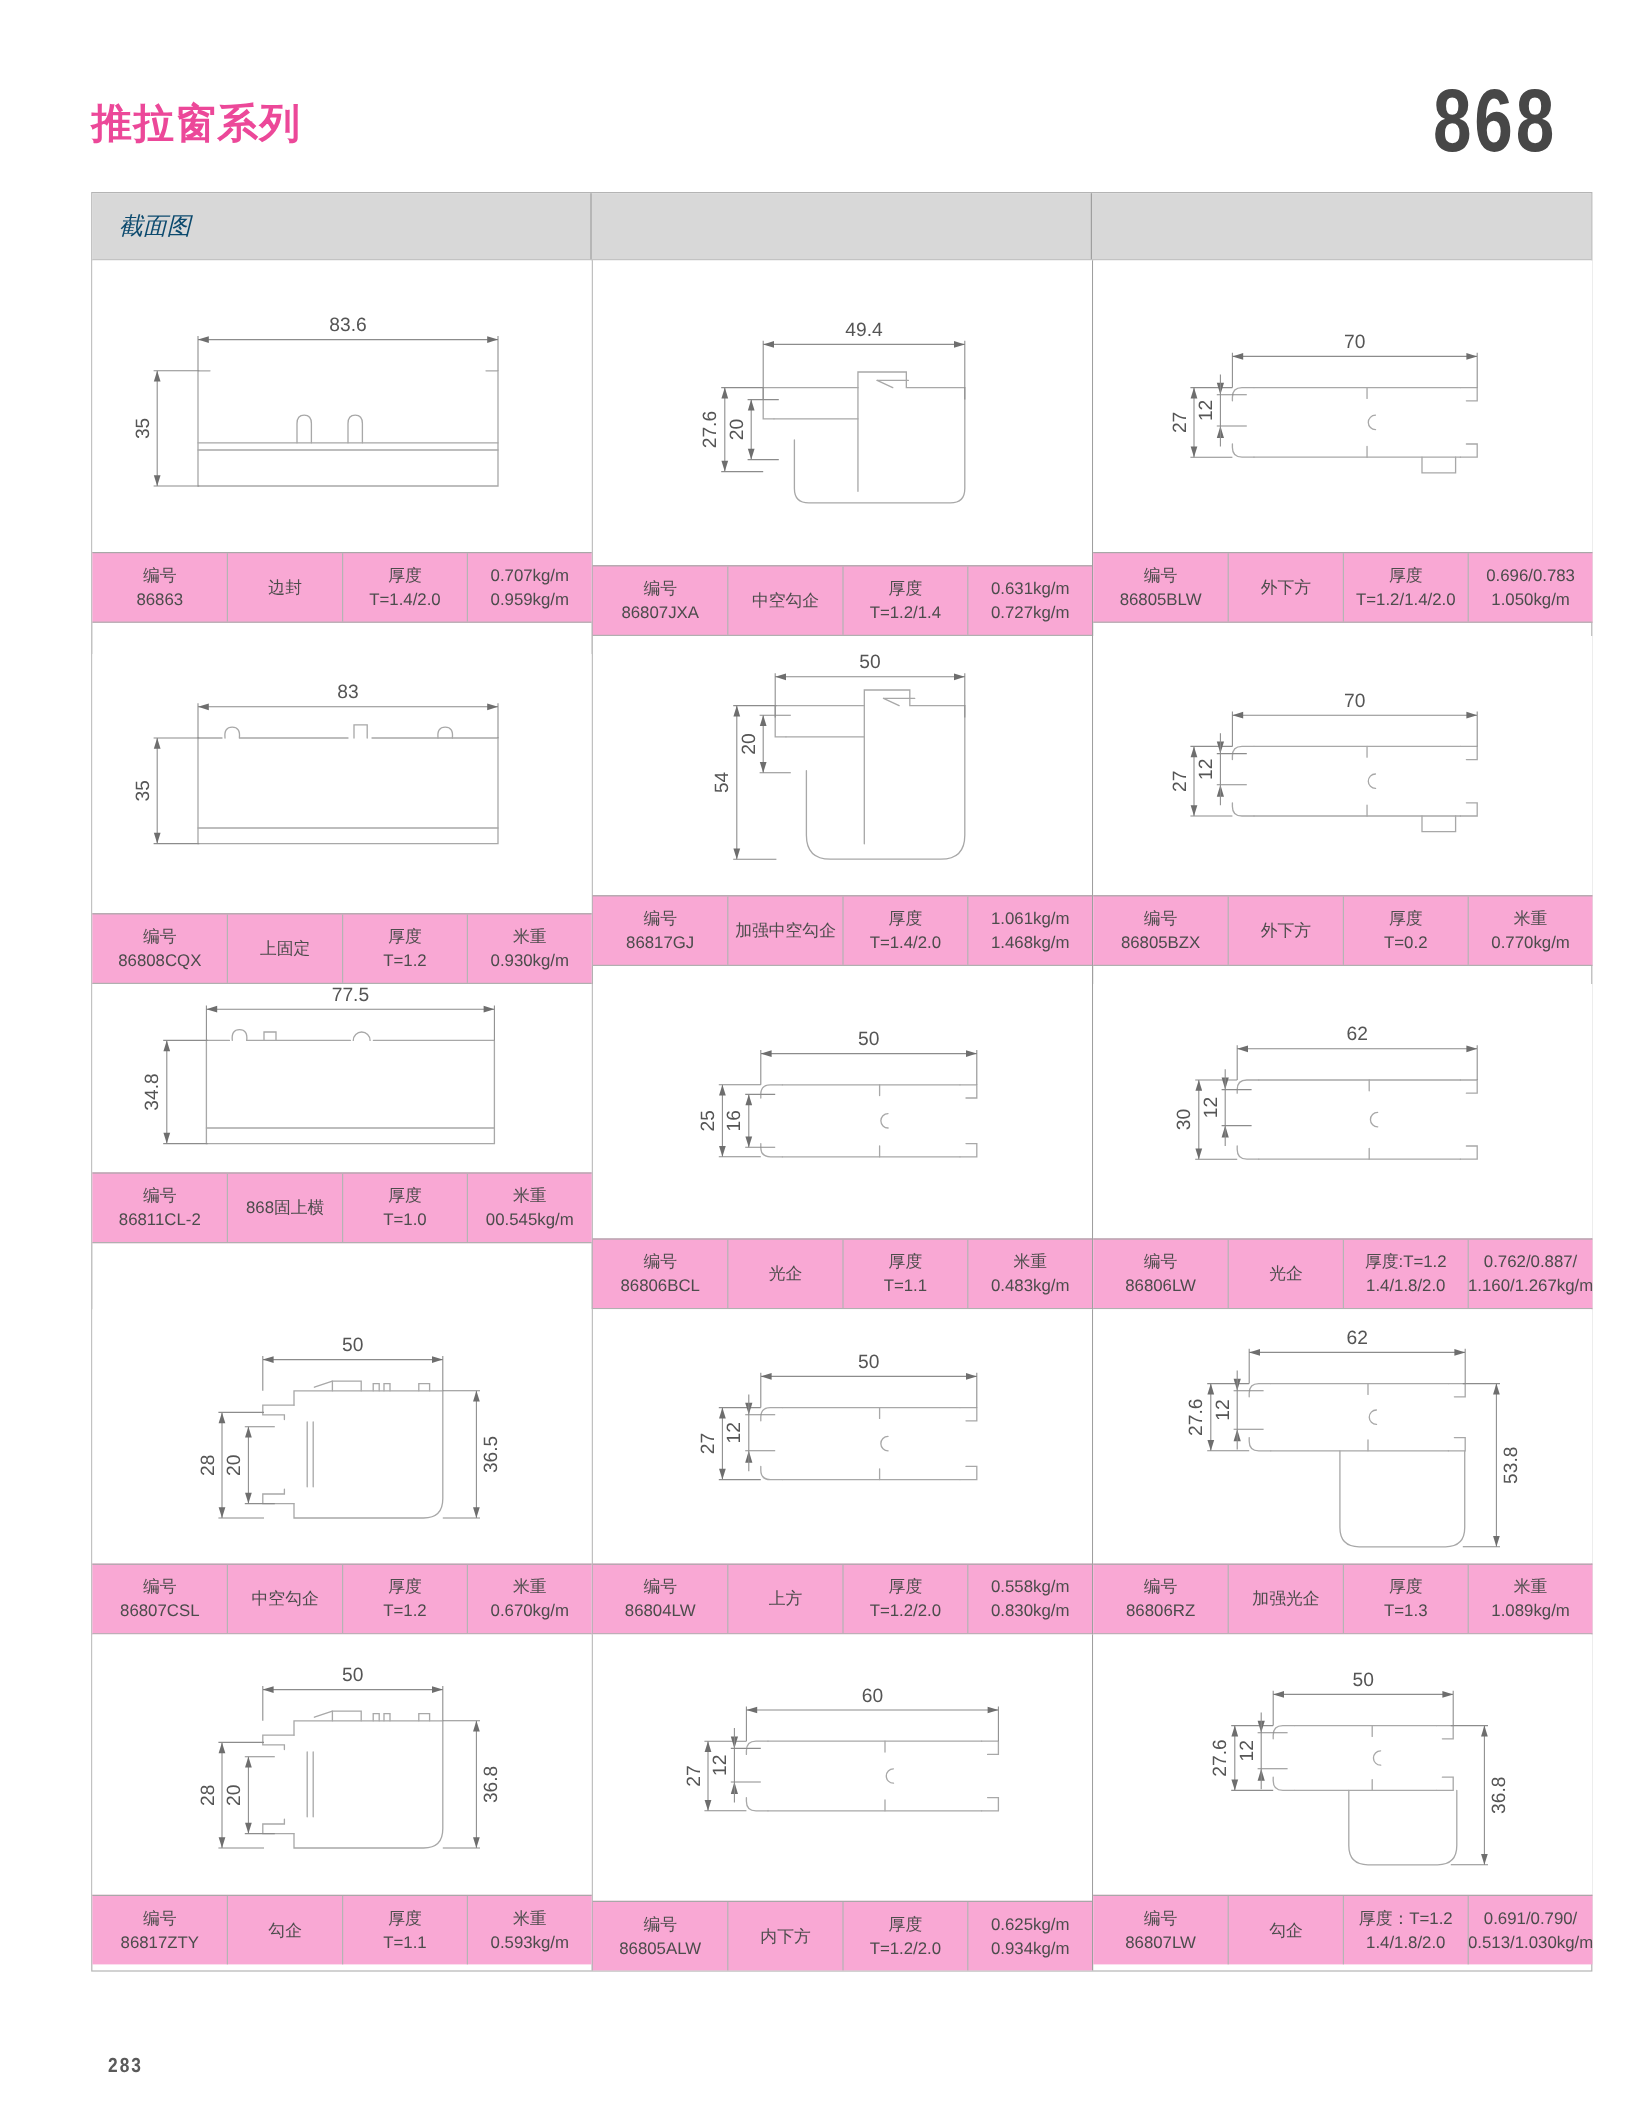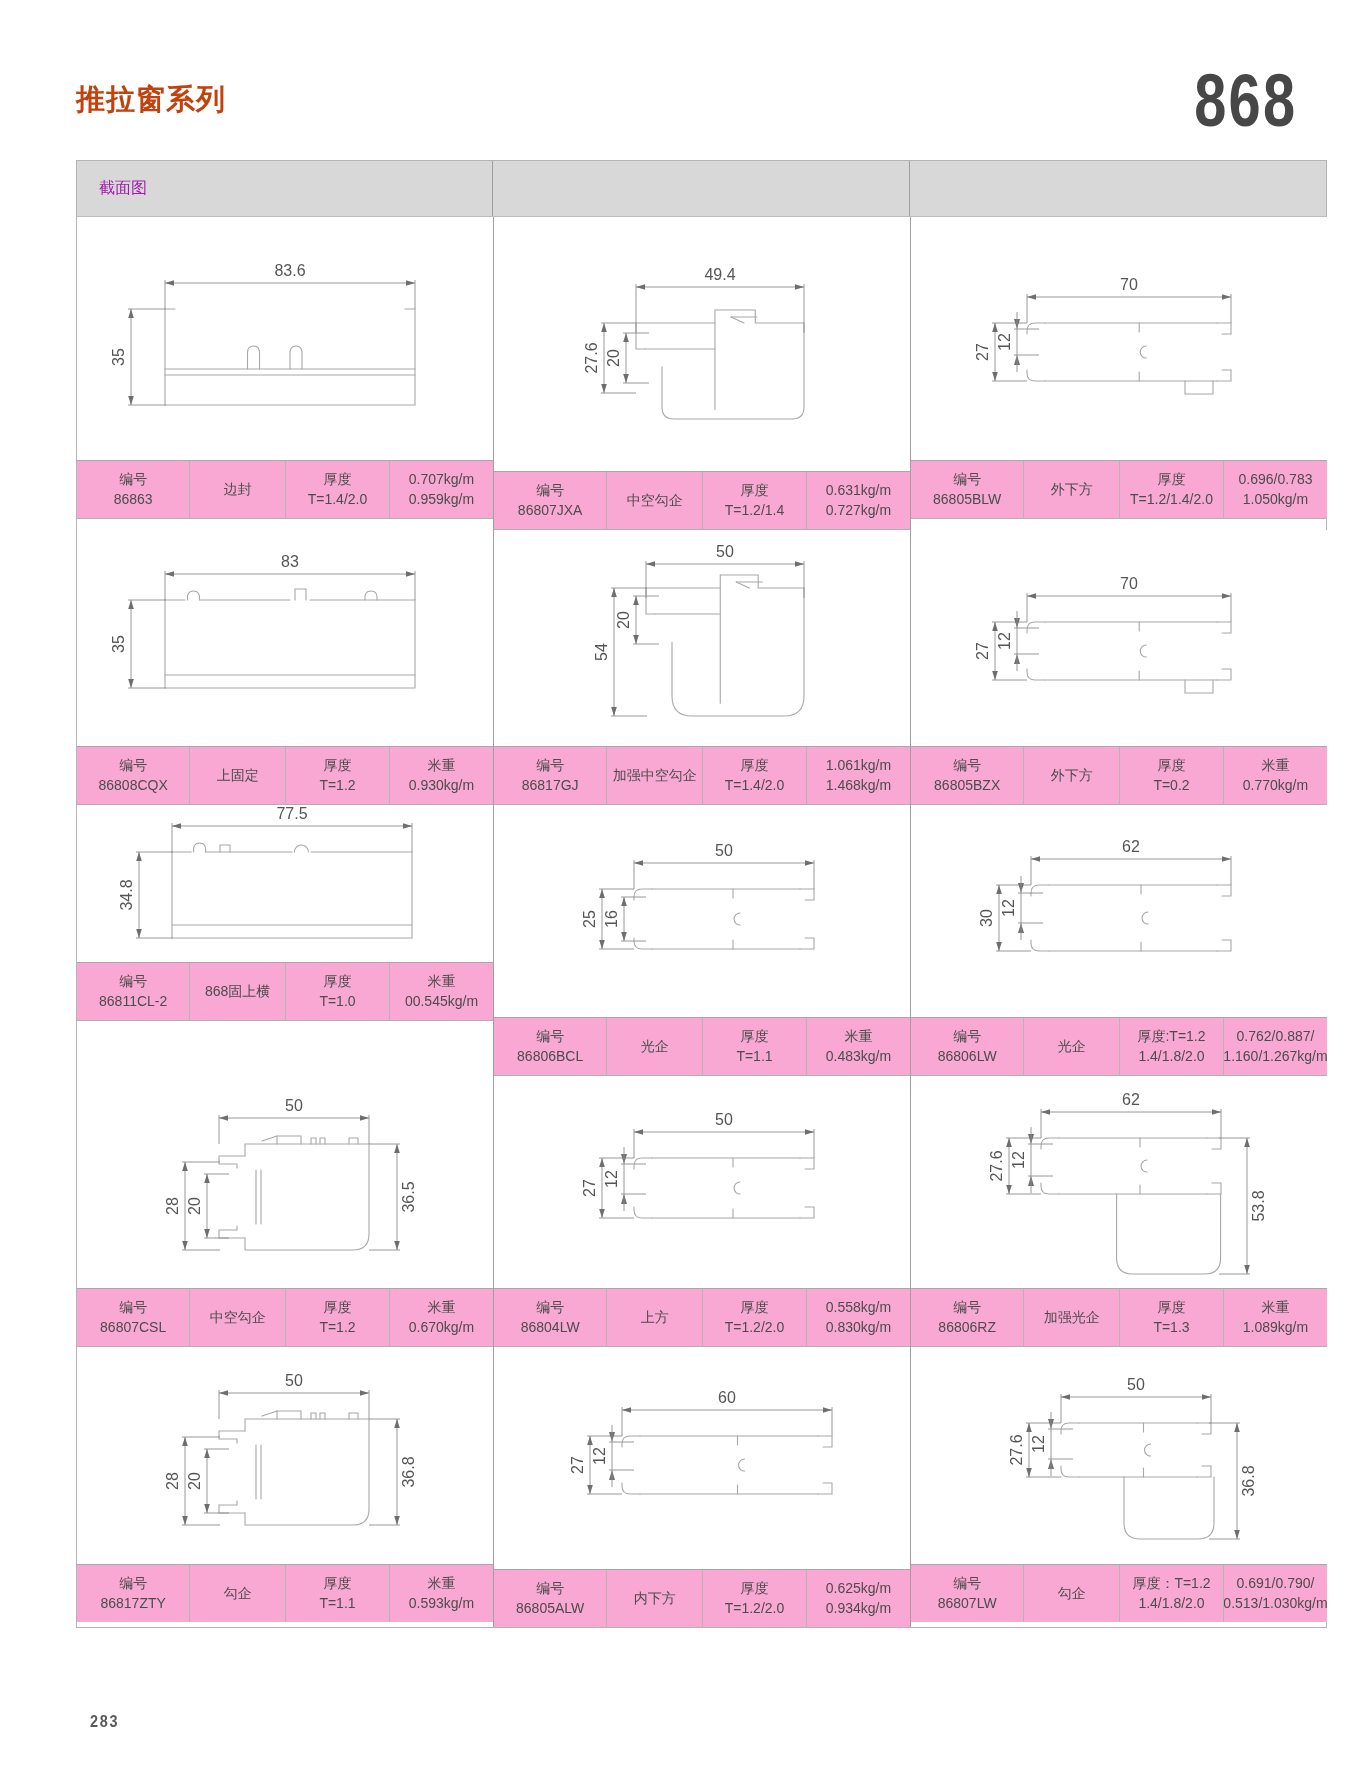--- a/index.html
+++ b/index.html
@@ -2,39 +2,39 @@
 <html><head>
 <meta charset="utf-8">
 <style>
   html,body{margin:0;padding:0;}
   body{
     width:1359px;height:1771px;position:relative;background:#ffffff;
     font-family:"Liberation Sans","DejaVu Sans",sans-serif;color:#4c4c4c;
     overflow:hidden;
   }
   .series-title{
-    position:absolute;left:76px;top:80px;font-size:29px;font-weight:700;
-    color:#c2410c;letter-spacing:1px;
+    position:absolute;left:76px;top:80px;font-size:34px;font-weight:700;
+    color:#ec4899;letter-spacing:1px;
   }
   .series-number{
     position:absolute;right:62px;top:58px;font-size:74px;font-weight:700;
     color:#474747;letter-spacing:3px;transform:scaleX(0.78);transform-origin:right top;
     font-family:"Liberation Sans","DejaVu Sans",sans-serif;
   }
   .profile-table{
     position:absolute;left:76px;top:160px;width:1249px;
     border:1px solid #b4b4b4;background:#fff;
   }
   .thead{
     display:grid;grid-template-columns:1fr 1fr 1fr;height:55px;
     background:#d8d8d8;border-bottom:1px solid #bdbdbd;
   }
   .th{
     border-right:1px solid #9f9f9f;display:flex;align-items:center;
-    padding-left:22px;font-size:16px;color:#a21caf;
+    padding-left:22px;font-size:20px;color:#0c4a6e;font-style:italic;
   }
   .th:last-child{border-right:none;}
   .grid-row{display:grid;grid-template-columns:1fr 1fr 1fr;}
   .cell{border-right:1px solid #9f9f9f;display:flex;flex-direction:column;}
   .cell:nth-child(3){border-right:none;}
   .drawing{
     width:100%;display:flex;align-items:center;justify-content:center;
     background:#fff;overflow:hidden;
   }
   .info{
@@ -197,21 +197,21 @@
             </div>
       <div class="sub">
               <div class="ln">0.696/0.783</div>
               <div class="ln">1.050kg/m</div>
             </div>
     </div>
   </div>
 </div>
       <div class="grid-row">
   <div class="cell">
-    <div class="drawing" style="height: 216px;">
+    <div class="drawing" style="height: 216px; margin-top: 15px;">
             <svg width="416" height="216" viewBox="0 0 416 216">
               <path class="prof" d="M88,70 v88 h250 v-88"></path>
               <path class="prof" d="M88,70 h20"></path>
               <path class="prof" d="M123,70 h90"></path>
               <path class="prof" d="M233,70 h105"></path>
               <path class="prof" d="M110.5,70 q-1,-9 6,-9 q7,0 6,9"></path>
               <path class="prof" d="M218,70 v-11 h11 v11"></path>
               <path class="prof" d="M288,70 q-1,-9 6,-9 q7,0 6,9"></path>
               <path class="prof" d="M88,145 h250"></path>
               <path class="dim" d="M88,44 H338 M88,41 v29 M338,41 v29"></path>

